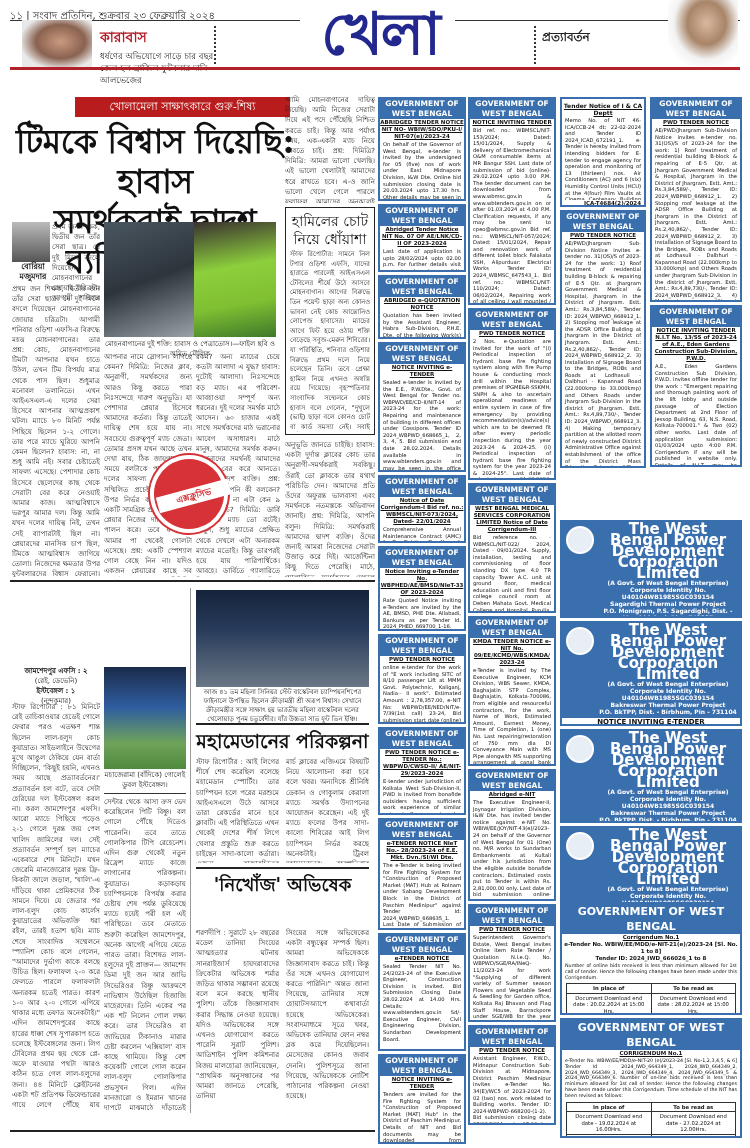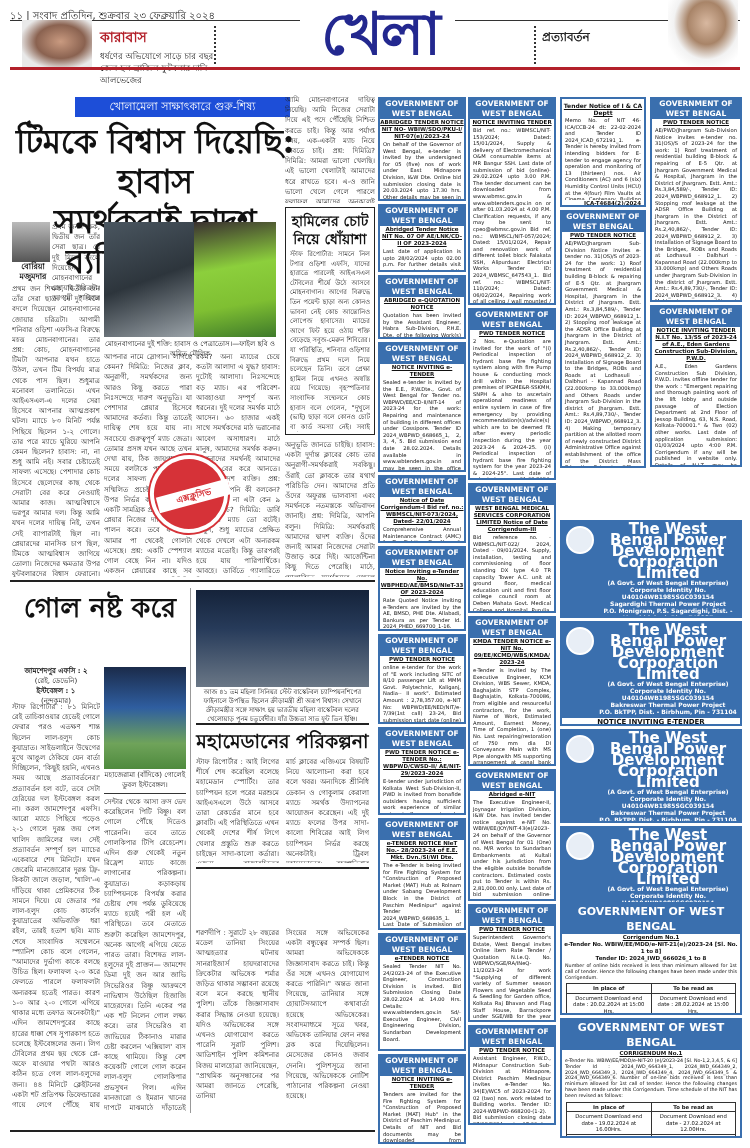--- a/index.html
+++ b/index.html
@@ -8,27 +8,27 @@
 .serif{font-family:"DejaVu Serif",serif}
 .topline{left:10px;top:8px;font-size:10px;color:#222}
 .rule-top{left:10px;top:20px;width:290px;height:1px;background:#333}
 .rule-top2{left:455px;top:20px;width:285px;height:1px;background:#333}
 .red-rule{left:10px;top:67px;width:730px;height:3px;background:#b3202a}
 .teaser-photo{width:70px;height:48px;background:radial-gradient(ellipse at 55% 45%,#c99a80 0%,#8a6250 45%,#e9e9e9 75%)}
 .teaser-title{font-size:14px;color:#b3202a;font-weight:bold}
 .teaser-text{font-size:8.5px;line-height:12px;color:#222}
 .dots{width:2px;border-left:2px dotted #333}
 .masthead{left:305px;top:2px;width:150px;height:64px;color:#23288f;font-size:58px;font-weight:bold;line-height:64px;text-align:center;letter-spacing:-2px}
-.banner{left:75px;top:97px;width:215px;height:20px;background:#1d4ed8;color:#fff;font-size:11px;text-align:center;line-height:20px}
+.banner{left:75px;top:97px;width:215px;height:20px;background:#b91c1c;color:#fff;font-size:11px;text-align:center;line-height:20px}
 .head1{left:15px;top:122px;width:280px;font-size:33px;font-weight:bold;line-height:40px;text-align:center;color:#111;letter-spacing:-0.5px}
 .col-text{font-size:7px;line-height:10.2px;color:#222;text-align:justify;overflow:hidden}
 .photo{background:#555}
 .caption{font-size:7px;text-align:center;color:#111;line-height:10px}
 .box{border:1.5px solid #222;padding:4px}
-.box-title{font-size:16px;text-align:center;line-height:20px;font-weight:bold;color:#111}
+.box-title{font-size:16px;text-align:center;line-height:20px;font-weight:normal;color:#111}
 .ad{border:2px solid #3a6fae;background:#fff;overflow:hidden}
 .ad-head{background:#3a6fae;color:#fff;font-size:7.5px;font-weight:bold;text-align:center;line-height:10px;padding:0 2px}
 .ad-sub{font-size:5.5px;font-weight:bold;text-align:center;text-decoration:underline;line-height:7px}
 .ad-body{font-size:5.2px;line-height:6.6px;padding:1px 3px;text-align:justify;color:#111;overflow:hidden}
 .ad-ref{font-size:5.5px;font-weight:bold;text-align:right;padding:0 3px}
 .wb-ad{border:2px solid #3a6fae;overflow:hidden;background:#fff}
 .wb-head{background:#3a6fae;color:#fff;text-align:center;padding:2px 2px 3px 36px;position:relative}
 .wb-head .t1{font-size:15px;font-weight:bold;line-height:11px}
 .wb-head .t2{font-size:6px;line-height:7px;font-weight:bold}
 .wb-logo{position:absolute;left:4px;top:4px;width:28px;height:28px;border-radius:50%;background:#e8eef6;border:2px solid #fff}
@@ -114,21 +114,20 @@
 প্রশ্ন: যে অবস্থা থেকে দুলে পড়েছেন। শীর্ষে পৌঁছতে পারবেন?
 হাবাস: সেটাই তো আমাদের লক্ষ্য। ম্যাচের হিসেবে এই কারণেই যে</div>
 
 <div class="abs stamp">
   <div class="stamp-label">এক্সক্লুসিভ</div>
 </div>
 
 <div class="abs hr" style="left:10px;top:580px;width:365px;"></div>
 
 <div class="abs head-big serif" style="left:10px;top:590px;width:180px;font-size:27px;line-height:36px;">
-  <div>গোল নষ্ট করে</div>
 </div>
 <div class="abs" style="left:10px;top:666px;width:92px;text-align:center;font-size:7px;line-height:10px;">
   <div style="font-weight:bold">জামশেদপুর এফসি : ২</div>
   <div>(রেই, ডেভেনি)</div>
   <div style="font-weight:bold">ইস্টবেঙ্গল : ১</div>
   <div>(নন্দকুমার)</div>
 </div>
 <div class="abs photo" style="left:104px;top:667px;width:82px;height:102px;background:linear-gradient(180deg,#1b2b4a 0%,#2f5ea0 40%,#6fa35a 75%,#4e8a3d 100%);"></div>
 <div class="abs caption" style="left:104px;top:770px;width:82px;">মহাজেরামা (বাঁদিকে) গোলেই ডুবল ইস্টবেঙ্গল।</div>
 <div class="abs" style="left:104px;top:793px;width:82px;height:1px;background:#333"></div>
@@ -144,20 +143,21 @@
 <div class="abs caption" style="left:196px;top:688px;width:173px;font-size:6.5px;line-height:9px;">আজ ৪১ তম মহিলা সিনিয়র স্টেট বাস্কেটবল চ্যাম্পিয়নশিপের ফাইনালে উপস্থিত ছিলেন ক্রীড়ামন্ত্রী শ্রী অরূপ বিশ্বাস। সেখানে ক্রীড়ামন্ত্রীর সঙ্গে সাক্ষাৎ হয় ভারতীয় মহিলা বাস্কেটবল দলের খেলোয়াড় পুনম চতুর্বেদীর। যাঁর উচ্চতা সাত ফুট তিন ইঞ্চি।</div>
 <div class="abs hr" style="left:196px;top:723px;width:173px;"></div>
 
 <div class="abs head-big serif" style="left:196px;top:727px;width:173px;font-size:19px;line-height:28px;">মহামেডানের পরিকল্পনা</div>
 <div class="abs col-text" style="left:196px;top:757px;width:83px;height:106px;">স্টাফ রিপোর্টার : আই লিগের শীর্ষে শেষ করেছিল বলেছে মহামেডান স্পোর্টিং। তার চ্যাম্পিয়ন হলে পরের মরশুমে আইএসএলে উঠে আসবে তারা রেকর্ডের মানে হবে ক্লাবটি। এই পরিস্থিতিতে এখন থেকেই দেশের শীর্ষ লিগে খেলার প্রস্তুতি শুরু করতে চাইছেন সাদা-কালো কর্তারা। এজন্য বাজারচিত্রের পাশাপাশি আরও একটি বিনিয়োগকারী সংস্থাকে দলের সঙ্গে যুক্ত করাই তাঁদের লক্ষ্য। এ প্রসঙ্গে ক্লাব সভাপতি আমিরুদ্দিন ববি বলেন, "আমাদের একটি ইনভেস্টর রয়েছে। তাদের হাতে ২১ শতাংশ শেয়ার আছে। ক্লাব আইএসএলে গেলে সেটা আরও বাড়বে। তবে আমাদের সংগতি ইনভেস্টর প্রয়োজন। সমর্থকরাও এই লিগেও আমাদের পাশে আছে।" ৩</div>
 <div class="abs col-text" style="left:286px;top:757px;width:83px;height:106px;">মার্চ ক্লাবের এজিএমে বিষয়টি নিয়ে আলোচনা করা হবে বলে খবর। অন্যদিকে শ্রীনিধি ডেকান ও গোকুলাম কেরালা ম্যাচে সমর্থক উদ্যাপনের আয়োজন করেছেন। এই দুই ম্যাচে ফলের উপর সাদা-কালো শিবিরের আই লিগ চ্যাম্পিয়ন নির্ভর করছে অনেকটাই।
   ট্রিবল মহামেডানের: বৃহস্পতিবার কলকাতার হকি লিগের ম্যাচে ইস্টার্ন রেলকে ২-১ গোলে হারিয়েছে মহামেডান। আগের হয়ে গোল দুটি করেছেন সুরজ কুমার ও সুশান্ত যাদব। রেলের গোলটি অরুণ অধিকারীর। অন্যদিকে, সকালের পর্যায়ে ২৯ মার্চ মোহনবাগান বনাম মহামেডান ম্যাচের দিন পরিবর্তন করতে হকি বেঙ্গলকে চিঠি দিয়েছে সাদা-কালো শিবির।</div>
 <div class="abs" style="left:196px;top:867px;width:173px;height:1.5px;background:#222"></div>
 
 <div class="abs head-big serif" style="left:196px;top:872px;width:173px;font-size:18px;line-height:26px;">
+  <div>'নিখোঁজ' অভিষেক</div>
 </div>
 <div class="abs col-text" style="left:196px;top:928px;width:83px;height:185px;">শরণদীপি : সুরাটে ২৮ বছরের মডেল তানিয়া সিংয়ের আত্মহত্যার ঘটনায় সানরাইজার্স হায়দরাবাদের ক্রিকেটার অভিষেক শর্মার জড়িত থাকার সম্ভাবনা রয়েছে বলে মনে করছে স্থানীয় পুলিশ। তাঁকে জিজ্ঞাসাবাদ করার সিদ্ধান্ত নেওয়া হয়েছে। যদিও অভিষেকের সঙ্গে এখনও যোগাযোগ করতে পারেনি সুরাট পুলিশ। আতিশাইন পুলিশ কমিশনার বিজয় মালহোত্রা জানিয়েছেন, "প্রাথমিক অনুসন্ধানের পর আমরা জানতে পেরেছি, তানিয়া</div>
 <div class="abs col-text" style="left:286px;top:928px;width:83px;height:185px;">সিংয়ের সঙ্গে অভিষেকের একটা বন্ধুত্বের সম্পর্ক ছিল। আমরা অভিষেককে জিজ্ঞাসাবাদ করতে চাই। কিন্তু ওঁর সঙ্গে এখনও যোগাযোগ করতে পারিনি।" অন্তত জানা গিয়েছে, তানিয়ার সঙ্গে হোয়াটসঅ্যাপে কথাবার্তা হয়েছে অভিষেকের। সংবাদমাধ্যমে সূত্রে খবর, অভিষেক তানিয়ার ফোন নম্বর ব্লক করে দিয়েছিলেন। মেসেজের কোনও জবাব দেননি। পুলিশসূত্রে জানা গিয়েছে, অভিষেককে নোটিশ পাঠানোর পরিকল্পনা নেওয়া হয়েছে।</div>
 
 <div class="abs hr" style="left:10px;top:1130px;width:365px;"></div>
 
 <div class="abs" style="left:378px;top:97px;width:88px;">
   <div class="ad" style="height:104px;margin-bottom:3px">
     <div class="ad-head">GOVERNMENT OF WEST BENGAL</div>
     <div class="ad-sub">ABRIDGED TENDER NOTICE

